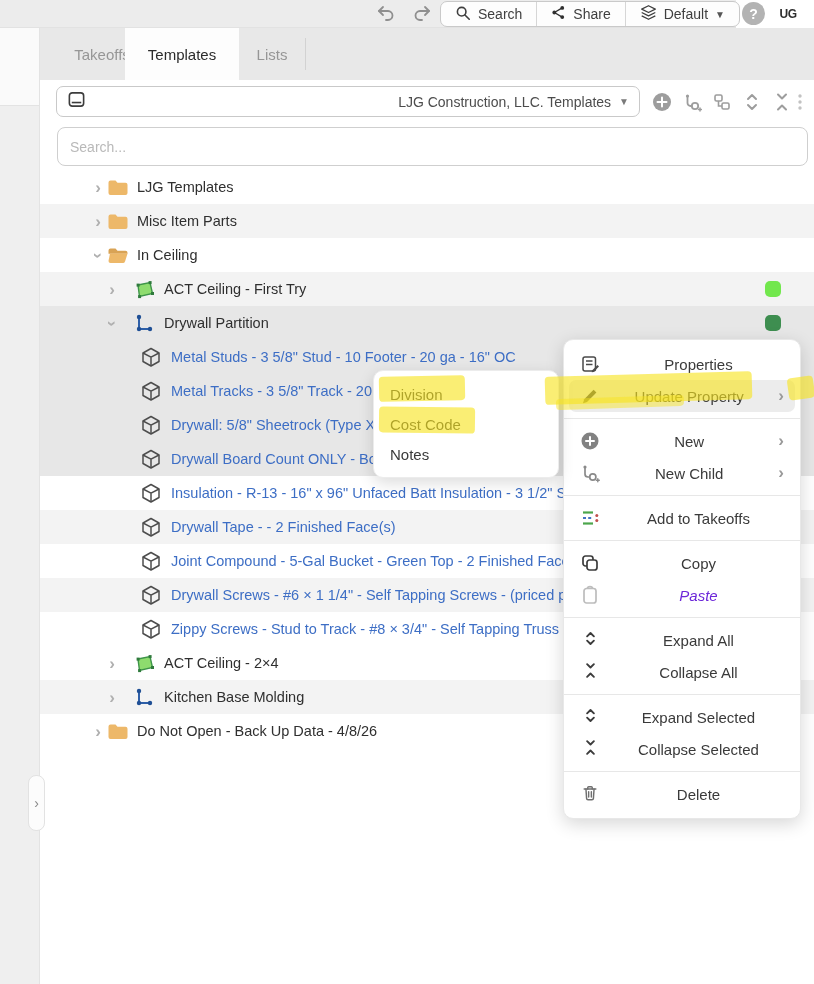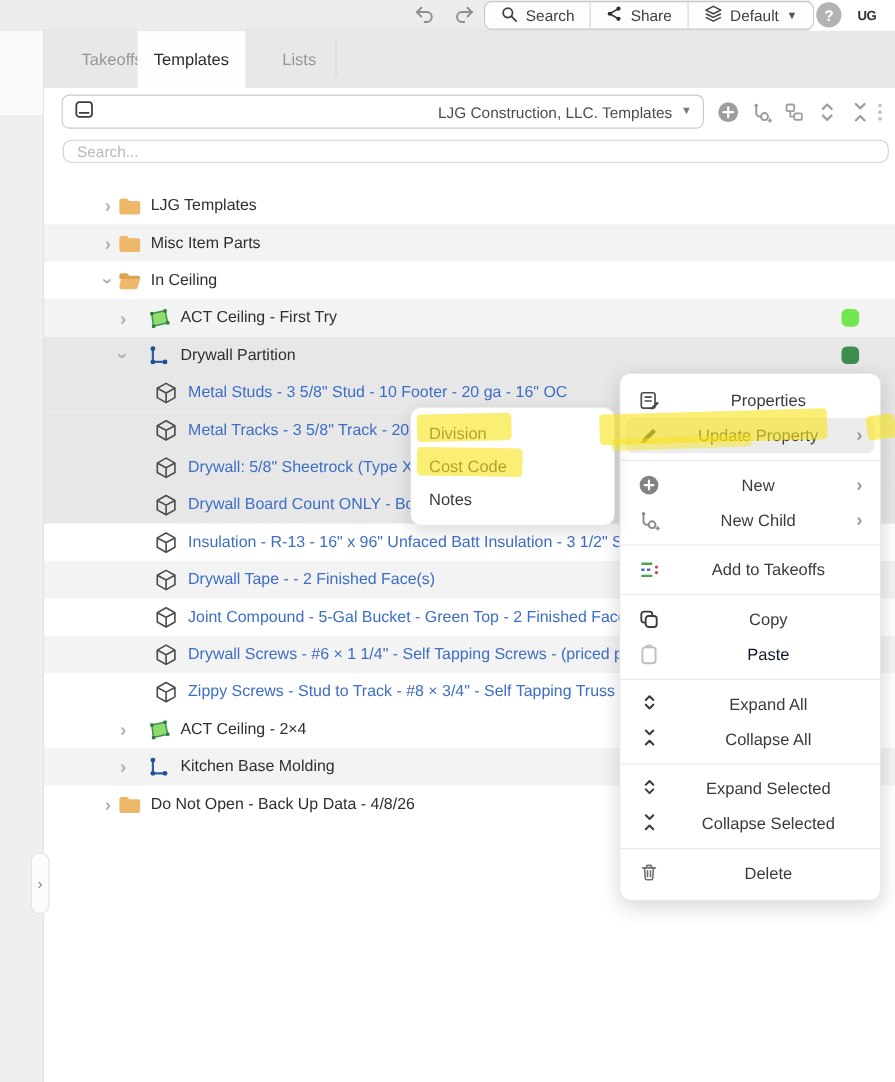--- a/index.html
+++ b/index.html
@@ -41,21 +41,21 @@
   .tab-sep { position:absolute; top:10px; width:1px; height:32px; background:#d2d2d2; }
 
   
   #workspace-select { position:absolute; left:56px; top:86px; width:584px; height:31px;
     background:#fff; border:1px solid #c9c9c9; border-radius:7px; display:flex;
     align-items:center; padding:0 10px; gap:8px; cursor:pointer;text-align:right; }
   #workspace-select .label { font-size:14px; color:#4c4c4c; flex:1; }
   .mini-icon { position:absolute; top:92px; width:20px; height:20px; cursor:pointer; }
 
   
-  #search-box { position:absolute; left:57px; top:127px; width:751px; height:21px;
+  #search-box { position:absolute; left:57px; top:127px; width:751px; height:39px;
     border:1px solid #cfcfcf; border-radius:8px; background:#fff; padding:0 12px;
     font-size:14px; color:#333; font-family:"Liberation Sans", sans-serif; outline:none; }
   #search-box::placeholder { color:#b9b9b9; }
 
   
   #tree { position:absolute; left:40px; top:170px; width:774px; }
   .row { height:34px; display:flex; align-items:center; position:relative;
     white-space:nowrap; overflow:hidden; cursor:pointer; }
   .row.bg-alt { background:#f3f3f3; }
   .row.bg-sel { background:#e7e7e7; }
@@ -69,21 +69,21 @@
 
   
   #context-menu { position:absolute; left:563px; top:339px; width:238px;
     background:#fff; border:1px solid #e8e8e8; border-radius:10px;
     box-shadow:0 5px 18px rgba(0,0,0,0.16); padding:8px 0; z-index:40; }
   .menu-item { height:32px; display:flex; align-items:center; gap:13px;
     margin:0 5px; padding:0 11px; border-radius:7px; cursor:pointer;text-align:center; }
   .menu-item .mi-ic { flex:0 0 20px; width:20px; height:20px; }
   .menu-item .mi-lbl { flex:1; font-size:15px; color:#3a3a3a; }
   .menu-item.hovered { background:#ececec; }
-  .menu-item.disabled .mi-lbl { color:#0f172a; }
+  .menu-item.disabled .mi-lbl { color:#6d28d9;font-style:italic; }
   .menu-item .mi-chev { color:#9a9a9a; font-size:17px; font-weight:bold; }
   .menu-divider { border-top:1px solid #e7e7e7; margin:6px 0; }
 
   
   #submenu { position:absolute; left:373px; top:370px; width:186px;
     background:#fff; border:1px solid #ececec; border-radius:10px;
     box-shadow:0 5px 16px rgba(0,0,0,0.14); padding:8px 0; z-index:50; }
   .sub-item { height:30px; display:flex; align-items:center; padding:0 16px;
     font-size:15px; color:#3a3a3a; cursor:pointer; }
 
@@ -152,21 +152,21 @@
   <div id="left-rail-white"></div>
   <div id="panel-handle">
     <span>›</span>
   </div>
 </div>
 
 <div id="tabbar">
   <div class="tab" style="left:16px; width:92px;">
     <span>Takeoffs</span>
   </div>
-  <div class="tab active" style="left:85px; width:98px;">
+  <div class="tab active" style="left:85px; width:114px;">
     <span>Templates</span>
   </div>
   <div class="tab" style="left:199px; width:66px;">
     <span>Lists</span>
   </div>
   <div class="tab-sep" style="left:265px;"></div>
 </div>
 
 <div id="workspace-select">
   <span>

